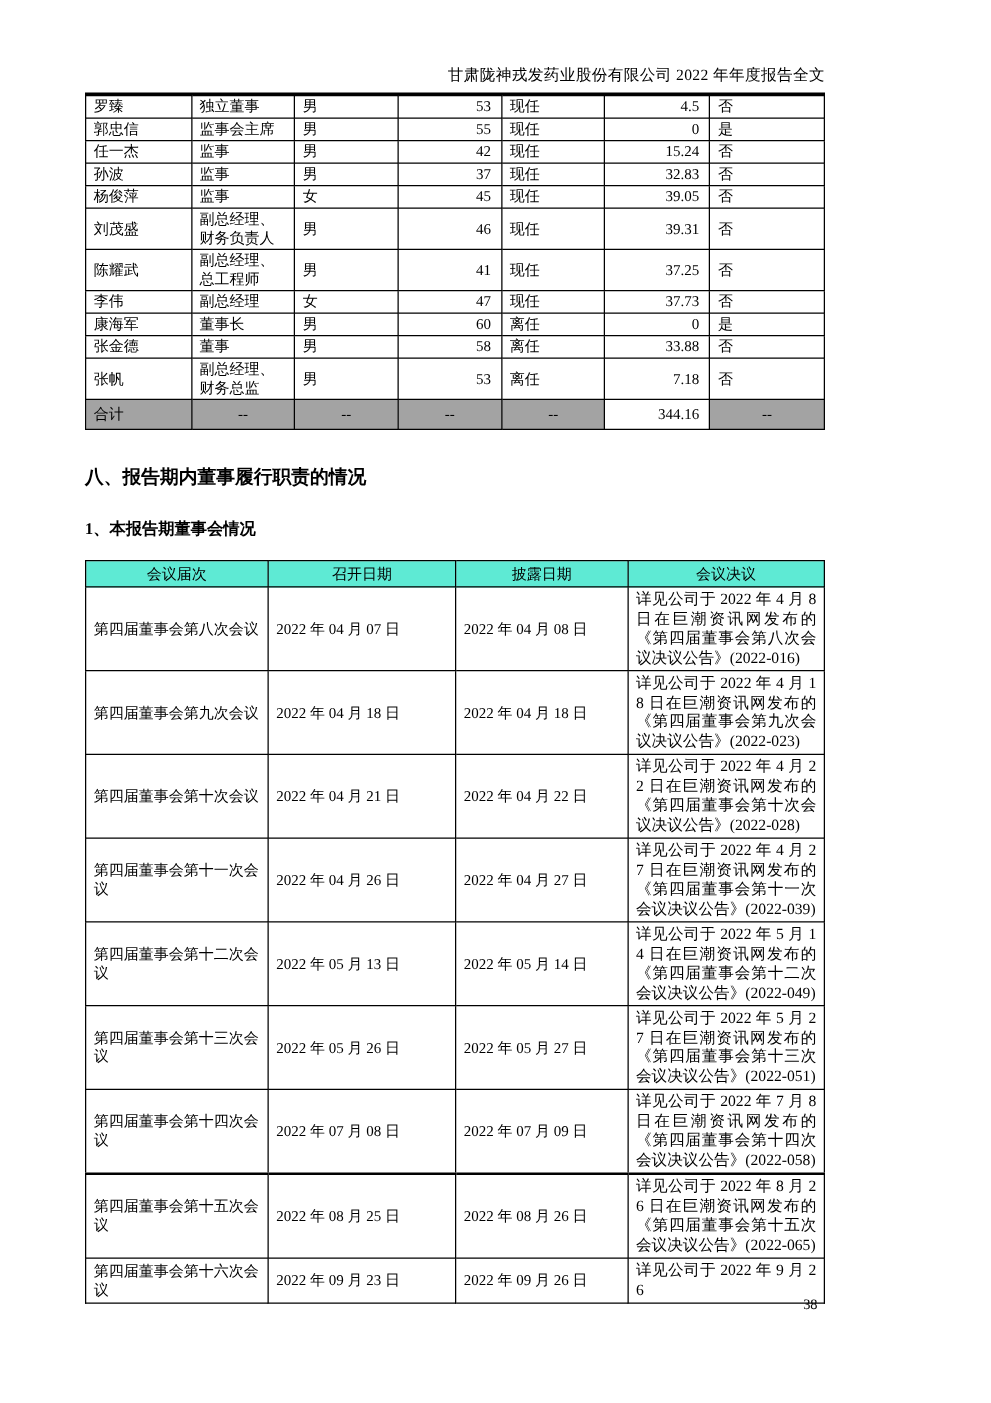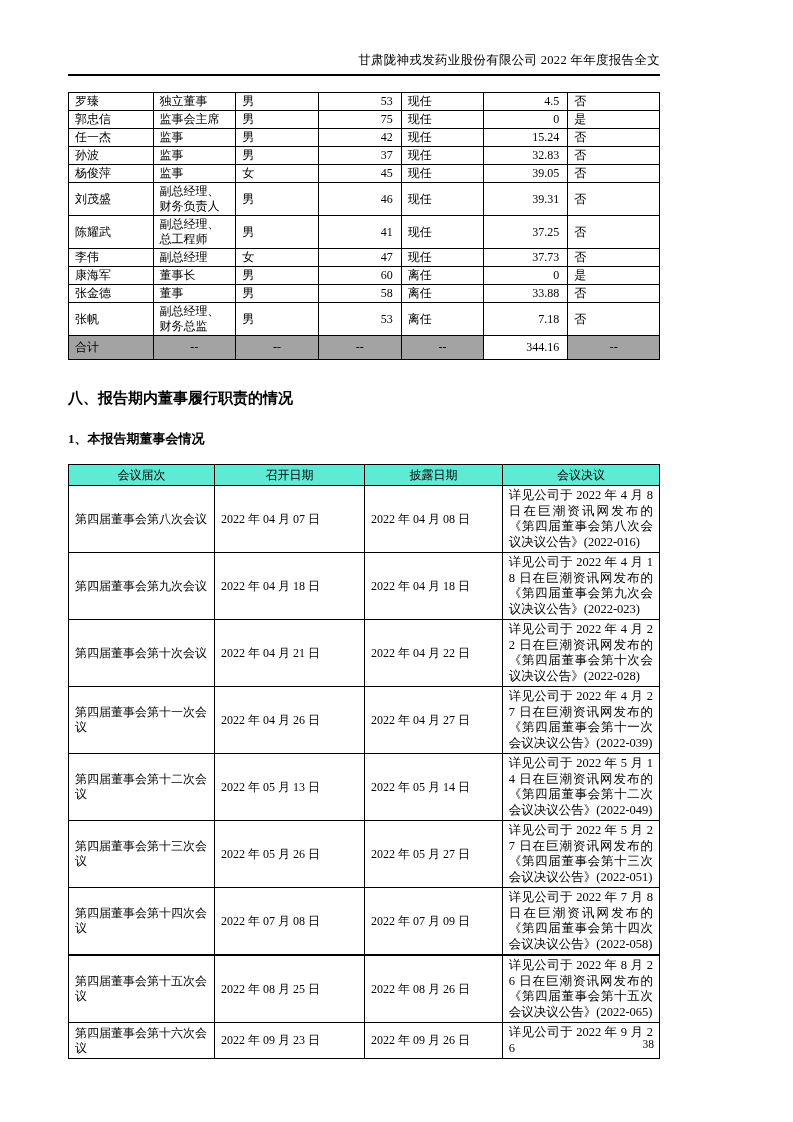--- a/index.html
+++ b/index.html
@@ -40,21 +40,21 @@
   td, th {
     border: 1px solid #000000;
     font-size: 12px;
     line-height: 15px;
     padding: 1px 6px;
     word-break: break-all;
     vertical-align: middle;
     font-weight: normal;
   }
   
-  .t1 { margin-top: 16px; }
+  .t1 { margin-top: 0; }
   .t1 .al { text-align: left; }
   .t1 .ar { text-align: right; padding-right: 8px; }
   .t1 .total-row td {
     background: #a3a3a3;
     padding-top: 4px;
     padding-bottom: 4px;
   }
   .t1 .total-row td.dash { text-align: center; }
   .t1 .total-row td.pay-cell { background: #ffffff; text-align: right; padding-right: 8px; }
   
@@ -124,21 +124,21 @@
             <td class="ar">53</td>
             <td class="al">现任</td>
             <td class="ar">4.5</td>
             <td class="al">否</td>
           </tr>
 
           <tr>
             <td class="al">郭忠信</td>
             <td class="al">监事会主席</td>
             <td class="al">男</td>
-            <td class="ar">75</td>
+            <td class="ar">55</td>
             <td class="al">现任</td>
             <td class="ar">0</td>
             <td class="al">是</td>
           </tr>
 
 
           <tr>
             <td class="al">任一杰</td>
             <td class="al">监事</td>
             <td class="al">男</td>

